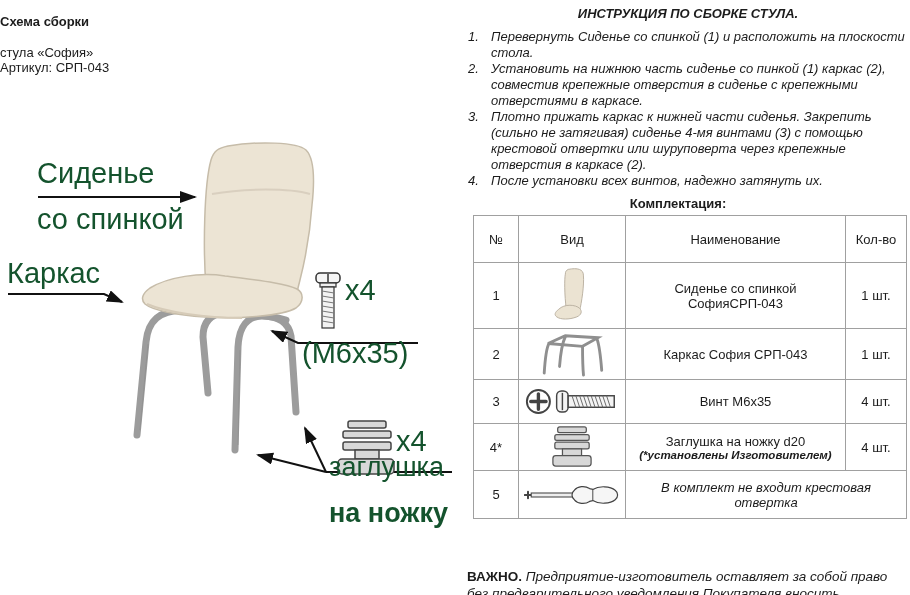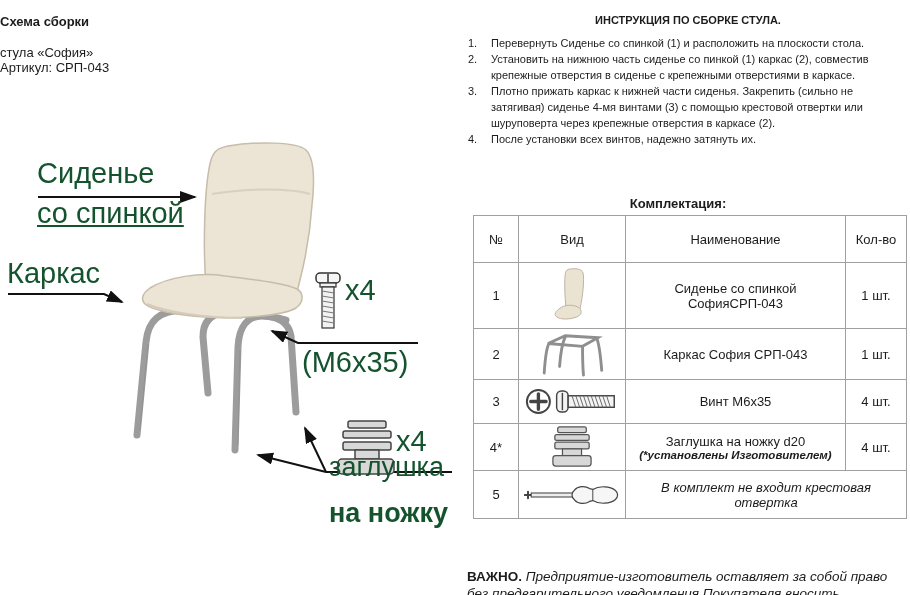--- a/index.html
+++ b/index.html
@@ -6,21 +6,21 @@
   .page{position:relative;width:910px;height:595px;background:#ffffff;overflow:hidden;
         font-family:"Liberation Sans",sans-serif;color:#1c1c1c;}
   .abs{position:absolute;}
   
   .scheme-head{left:0;top:14px;width:470px;text-align:left;line-height:15px;font-size:13px;}
   .scheme-title{font-weight:bold;}
   .scheme-sub{margin-top:16px;}
   .dg-label{position:absolute;font-size:29px;line-height:31px;white-space:nowrap;color:#14532d;}
   .dg-small{font-size:27px;line-height:29px;}
   
-  .instr{left:468px;top:12px;width:440px;font-size:11px;line-height:16px;}
+  .instr{left:468px;top:6px;width:440px;font-size:13px;line-height:16px;font-style:italic;}
   .instr-title{text-align:center;font-weight:bold;margin-bottom:7px;}
   .instr-row{display:flex;}
   .instr-num{width:23px;flex:none;}
   .instr-text{flex:1;}
   .parts-title{left:473px;top:196px;width:410px;text-align:center;font-weight:bold;font-size:13px;}
   table.parts{position:absolute;left:473px;top:215px;border-collapse:collapse;table-layout:fixed;
               font-size:13px;color:#1c1c1c;}
   table.parts td,table.parts th{border:1px solid #a0a0a0;text-align:center;vertical-align:middle;
               padding:2px 3px;font-weight:normal;}
   .c-num{width:38px;} .c-view{width:100px;} .c-name{width:213px;} .c-qty{width:54px;}
@@ -91,24 +91,24 @@
     <g fill="#d8d8d8" stroke="#444" stroke-width="1.5">
       <rect x="348" y="291" width="38" height="7" rx="2"></rect>
       <rect x="343" y="301" width="48" height="7" rx="2"></rect>
       <rect x="343" y="312" width="48" height="8" rx="2"></rect>
       <rect x="355" y="320" width="24" height="9"></rect>
       <rect x="338" y="329" width="56" height="15" rx="4"></rect>
     </g>
   </svg>
 
   <div class="dg-label" style="left:37px;top:158px;">Сиденье</div>
-  <div class="dg-label" style="left:37px;top:198px;text-decoration:underline;">со спинкой</div>
+  <div class="dg-label" style="left:37px;top:204px;">со спинкой</div>
   <div class="dg-label" style="left:7px;top:258px;">Каркас</div>
   <div class="dg-label" style="left:345px;top:275px;">х4</div>
-  <div class="dg-label" style="left:302px;top:347px;">(М6х35)</div>
+  <div class="dg-label" style="left:302px;top:338px;">(М6х35)</div>
   <div class="dg-label" style="left:396px;top:426px;">х4</div>
   <div class="dg-label dg-small" style="left:329px;top:453px;">заглушка</div>
   <div class="dg-label dg-small" style="left:329px;top:499px;font-weight:bold;">на ножку</div>
 
   <div class="abs instr">
     <div class="instr-title">ИНСТРУКЦИЯ ПО СБОРКЕ СТУЛА.</div>
     <div class="instr-row">
       <span class="instr-num">1.</span>
       <span class="instr-text">Перевернуть Сиденье со спинкой (1) и расположить на плоскости стола.</span>
     </div>

